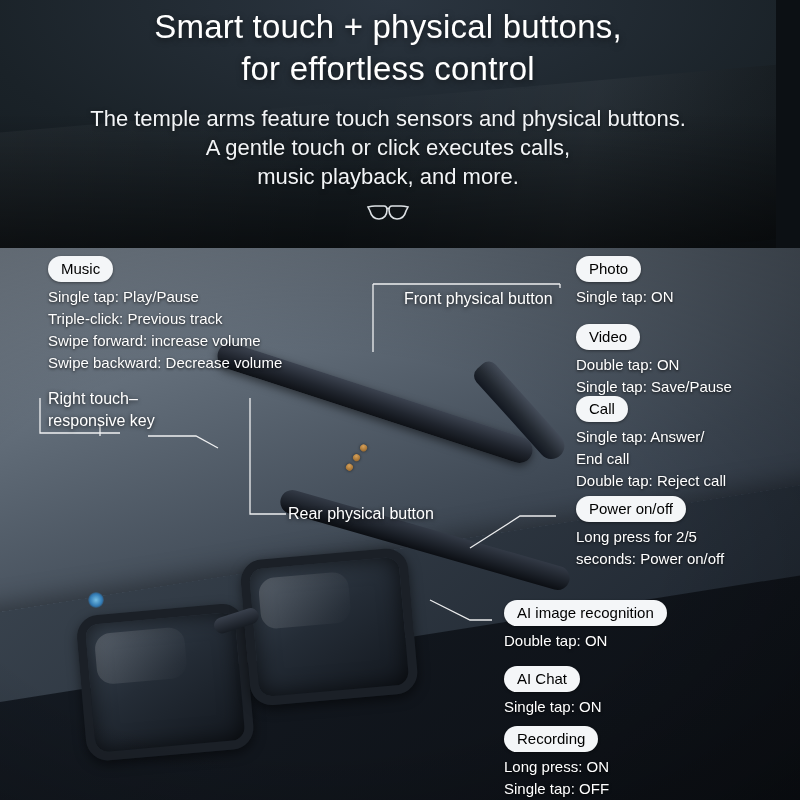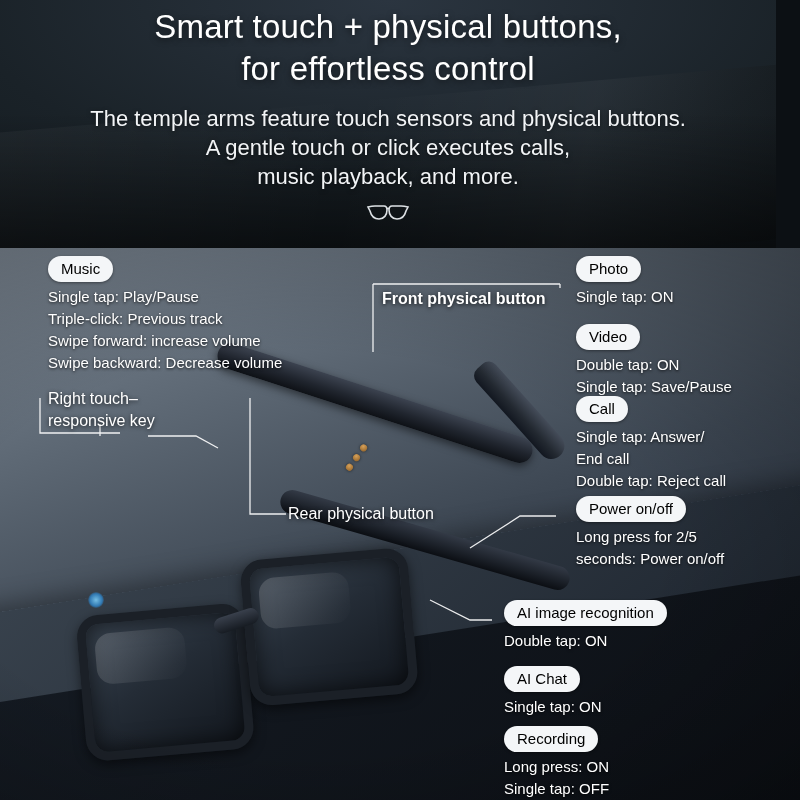--- a/index.html
+++ b/index.html
@@ -331,21 +331,21 @@
         <div>Swipe forward: increase volume</div>
         <div>Swipe backward: Decrease volume</div>
       </div>
     </div>
 
     <div class="callout-text" style="left:48px; top:140px; line-height:22px;">
       <div>Right touch–</div>
       <div>responsive key</div>
     </div>
 
-    <div class="callout-text" style="left:382px; top:40px;font-weight:bold;">Front physical button</div>
+    <div class="callout-text" style="left:404px; top:40px;">Front physical button</div>
 
     <div class="callout-text" style="left:288px; top:255px;">Rear physical button</div>
 
     <div class="label-box" style="left:576px; top:8px;">
       <span class="chip">Photo</span>
       <div class="rows">
         <div>Single tap: ON</div>
       </div>
     </div>
 

